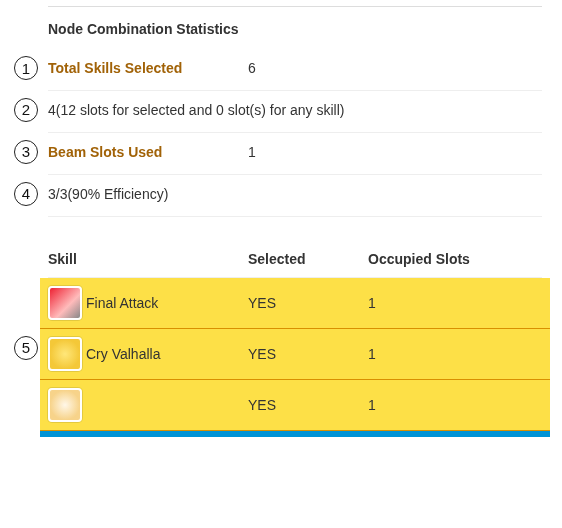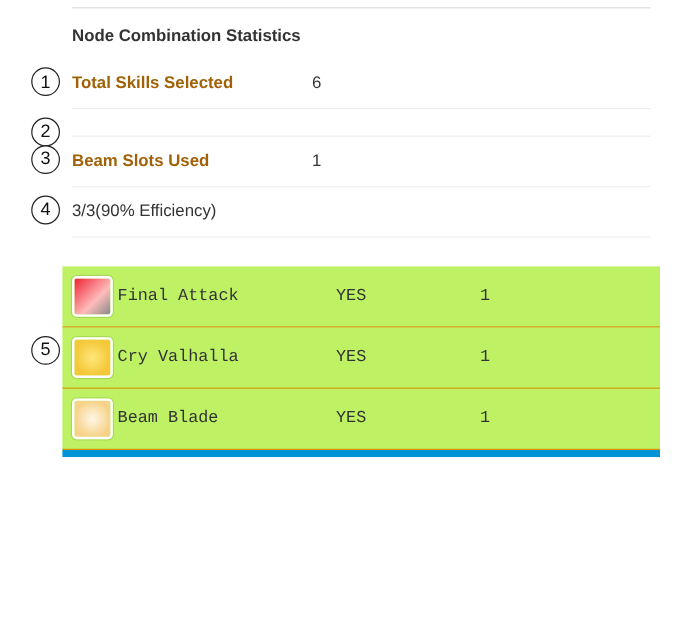--- a/index.html
+++ b/index.html
@@ -4,21 +4,21 @@
 <style>
   * { box-sizing: border-box; margin: 0; padding: 0; }
   body {
     font-family: "Segoe UI", Arial, sans-serif;
     font-size: 14px;
     color: #333;
     background: #fff;
     width: 562px;
   }
   .wrap {
-    padding: 0 0 0 12px;
+    padding: 0 0 0 0;
   }
   .indent {
     margin-left: 48px;
     margin-right: 20px;
   }
   .divider {
     border-top: 1px solid #ddd;
     margin-top: 6px;
     margin-bottom: 14px;
   }
@@ -74,28 +74,27 @@
     font-weight: 700;
   }
   .col-skill { width: 200px; }
   .col-sel { width: 120px; }
   .col-occ { flex: 1; }
   .skill-row {
     display: flex;
     align-items: center;
     position: relative;
     padding: 8px 8px;
-    background: #bef264;
+    background: #fde047;
     border-bottom: 1px solid #d98f00;
     margin-left: -8px;
     margin-right: -8px;
-    font-family: Liberation Mono, monospace;
   }
   .skill-row .col-skill { width: 200px; display:flex; align-items:center; gap:4px;}
-  .skill-row .col-sel   { width: 120px; margin-left: 20px; }
+  .skill-row .col-sel   { width: 120px; }
   .skill-row .col-occ   { flex: 1; }
   .skill-icon {
     width: 34px;
     height: 34px;
     border: 2px solid #fff;
     border-radius: 4px;
     background: #eee;
     display: inline-block;
     box-shadow: 0 0 0 1px rgba(0,0,0,0.1);
   }
@@ -124,35 +123,41 @@
     <div class="section-title">Node Combination Statistics</div>
 
     <div class="stat-row">
       <div class="circled">1</div>
       <div class="stat-label">Total Skills Selected</div>
       <div class="stat-value">6</div>
     </div>
 
     <div class="stat-row">
       <div class="circled">2</div>
+      <div class="stat-value">4(12 slots for selected and 0 slot(s) for any skill)</div>
     </div>
 
     <div class="stat-row">
       <div class="circled">3</div>
       <div class="stat-label">Beam Slots Used</div>
       <div class="stat-value">1</div>
     </div>
 
     <div class="stat-row">
       <div class="circled">4</div>
       <div class="stat-value">3/3(90% Efficiency)</div>
     </div>
 
     <div class="gap"></div>
 
+    <div class="table-head-row">
+      <div class="col-skill">Skill</div>
+      <div class="col-sel">Selected</div>
+      <div class="col-occ">Occupied Slots</div>
+    </div>
 
     <div class="group5">
       <div class="circled">5</div>
 
       <div class="skill-row">
         <div class="col-skill">
           <span class="skill-icon final-attack-bg"></span>
           <span>Final Attack</span>
         </div>
         <div class="col-sel">YES</div>
@@ -164,21 +169,20 @@
           <span class="skill-icon cry-valhalla-bg"></span>
           <span>Cry Valhalla</span>
         </div>
         <div class="col-sel">YES</div>
         <div class="col-occ">1</div>
       </div>
 
       <div class="skill-row">
         <div class="col-skill">
           <span class="skill-icon beam-blade-bg"></span>
-          <span>Beam Blade</span>
         </div>
         <div class="col-sel">YES</div>
         <div class="col-occ">1</div>
       </div>
 
       <div class="bottom-bar"></div>
     </div>
   </div>
 </div>
 

